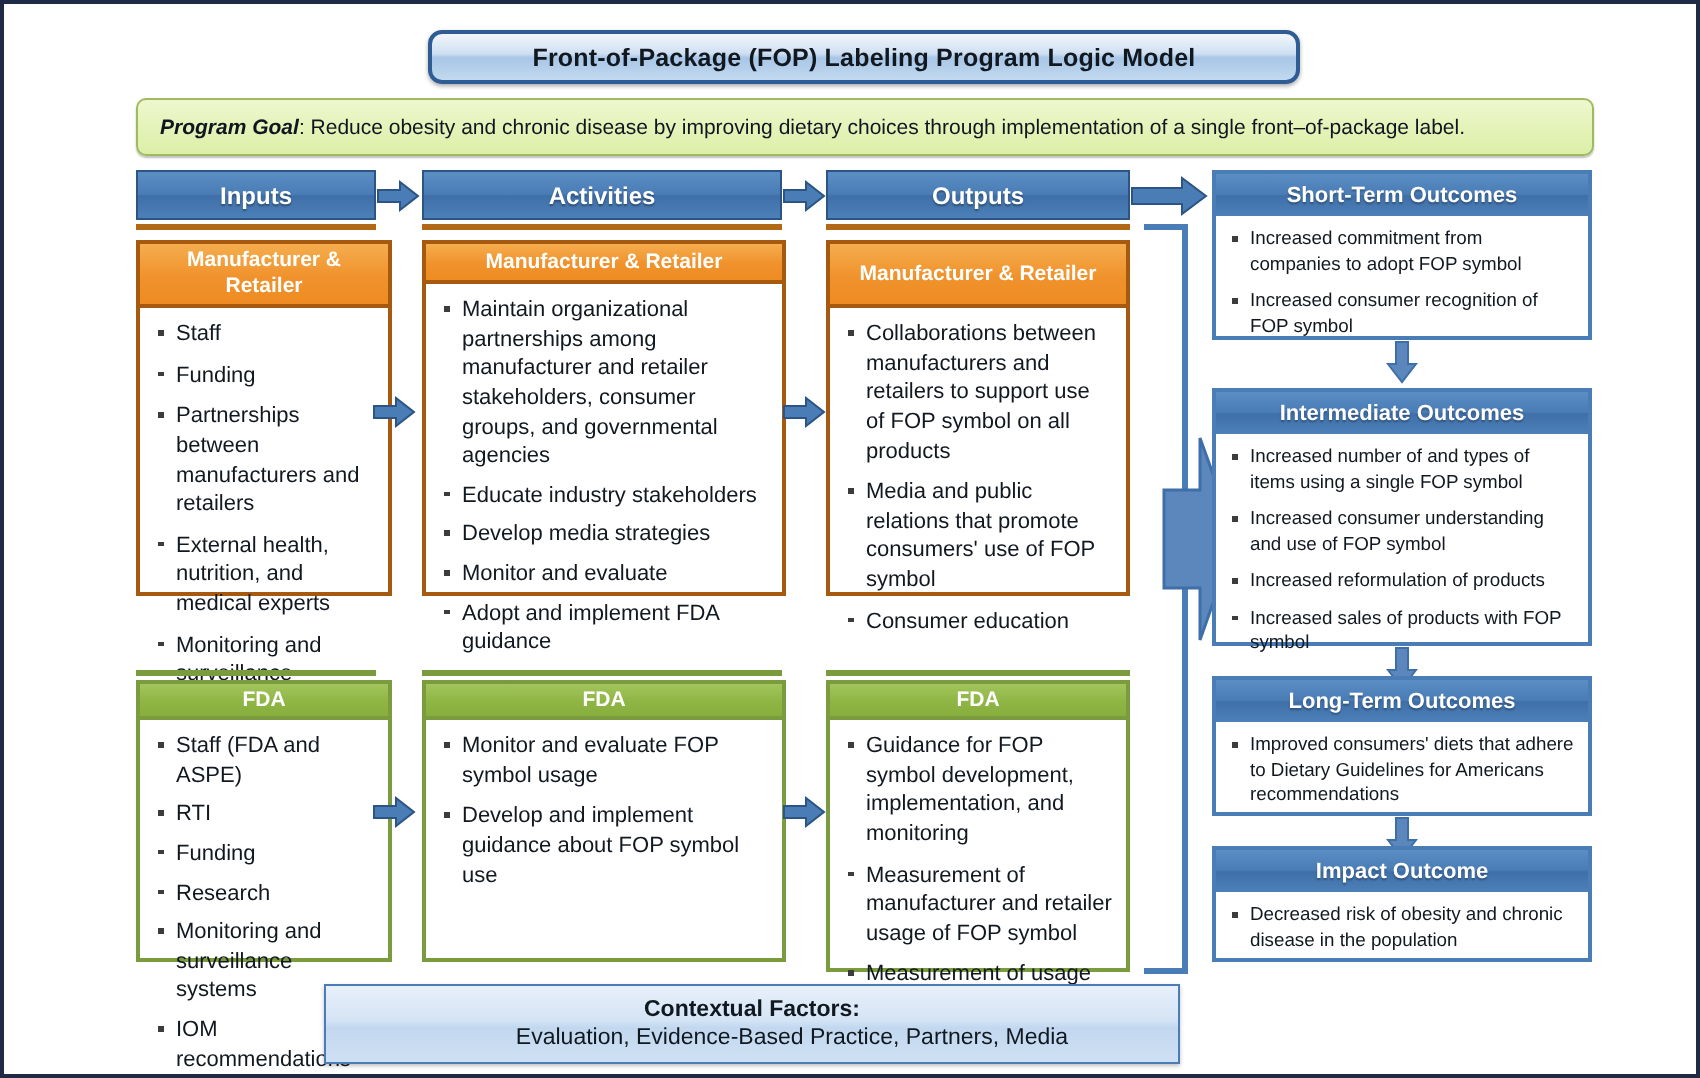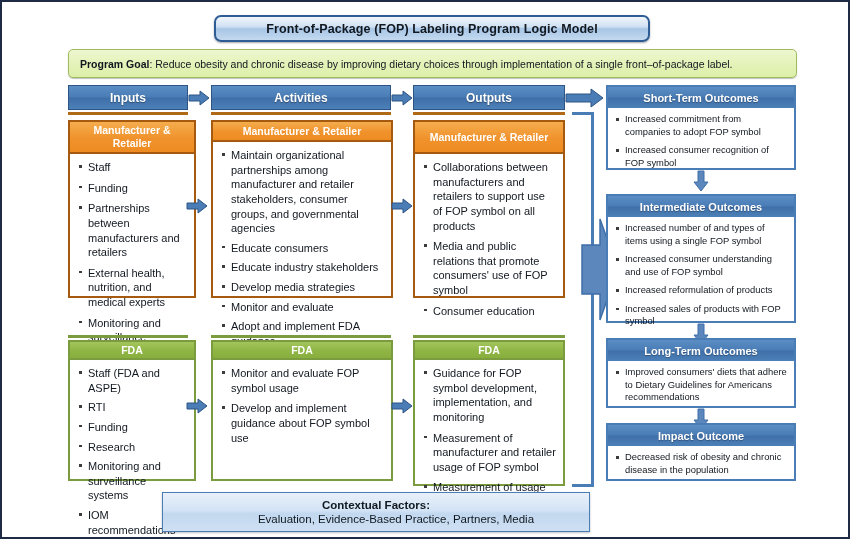--- a/index.html
+++ b/index.html
@@ -58,21 +58,21 @@
     box-shadow: 0 1px 1px rgba(0,0,0,0.25);
     box-sizing: border-box;
     display: flex;
     align-items: center;
     padding-left: 11px;
   }
   #goal-bar .txt {
     font-size: 10.5px;
     color: #10161f;
   }
-  #goal-bar .txt b { font-weight: bold; }
+  #goal-bar .txt b { font-weight: bold; font-style: italic; }
 
   
   .col-header {
     position: absolute;
     height: 25px;
     border: 1px solid #2c5485;
     background: linear-gradient(to bottom, #5a8ec4 0%, #4a7cb5 48%, #3f6fa8 52%, #4d80b8 100%);
     box-sizing: border-box;
     display: flex;
     align-items: center;
@@ -256,21 +256,20 @@
   </div>
 
   <svg class="arrow-right" style="left:184px; top:196px;" viewBox="0 0 22 16">
     <path d="M1 5 H12 V1 L21 8 L12 15 V11 H1 Z" fill="#4a7cb5" stroke="#2c5485" stroke-width="1"></path>
   </svg>
 
   <div class="sect orange" style="left:209px; top:118px; width:182px; height:178px;">
     <div class="sect-head" style="height:20px;">Manufacturer &amp; Retailer</div>
     <ul class="bullets tight">
       <li>Maintain organizational partnerships among manufacturer and retailer stakeholders, consumer groups, and governmental agencies</li>
-      <li>Educate consumers</li>
       <li>Educate industry stakeholders</li>
       <li>Develop media strategies</li>
       <li>Monitor and evaluate</li>
       <li>Adopt and implement FDA guidance</li>
     </ul>
   </div>
 
   <svg class="arrow-right" style="left:389px; top:196px;" viewBox="0 0 22 16">
     <path d="M1 5 H12 V1 L21 8 L12 15 V11 H1 Z" fill="#4a7cb5" stroke="#2c5485" stroke-width="1"></path>
   </svg>

